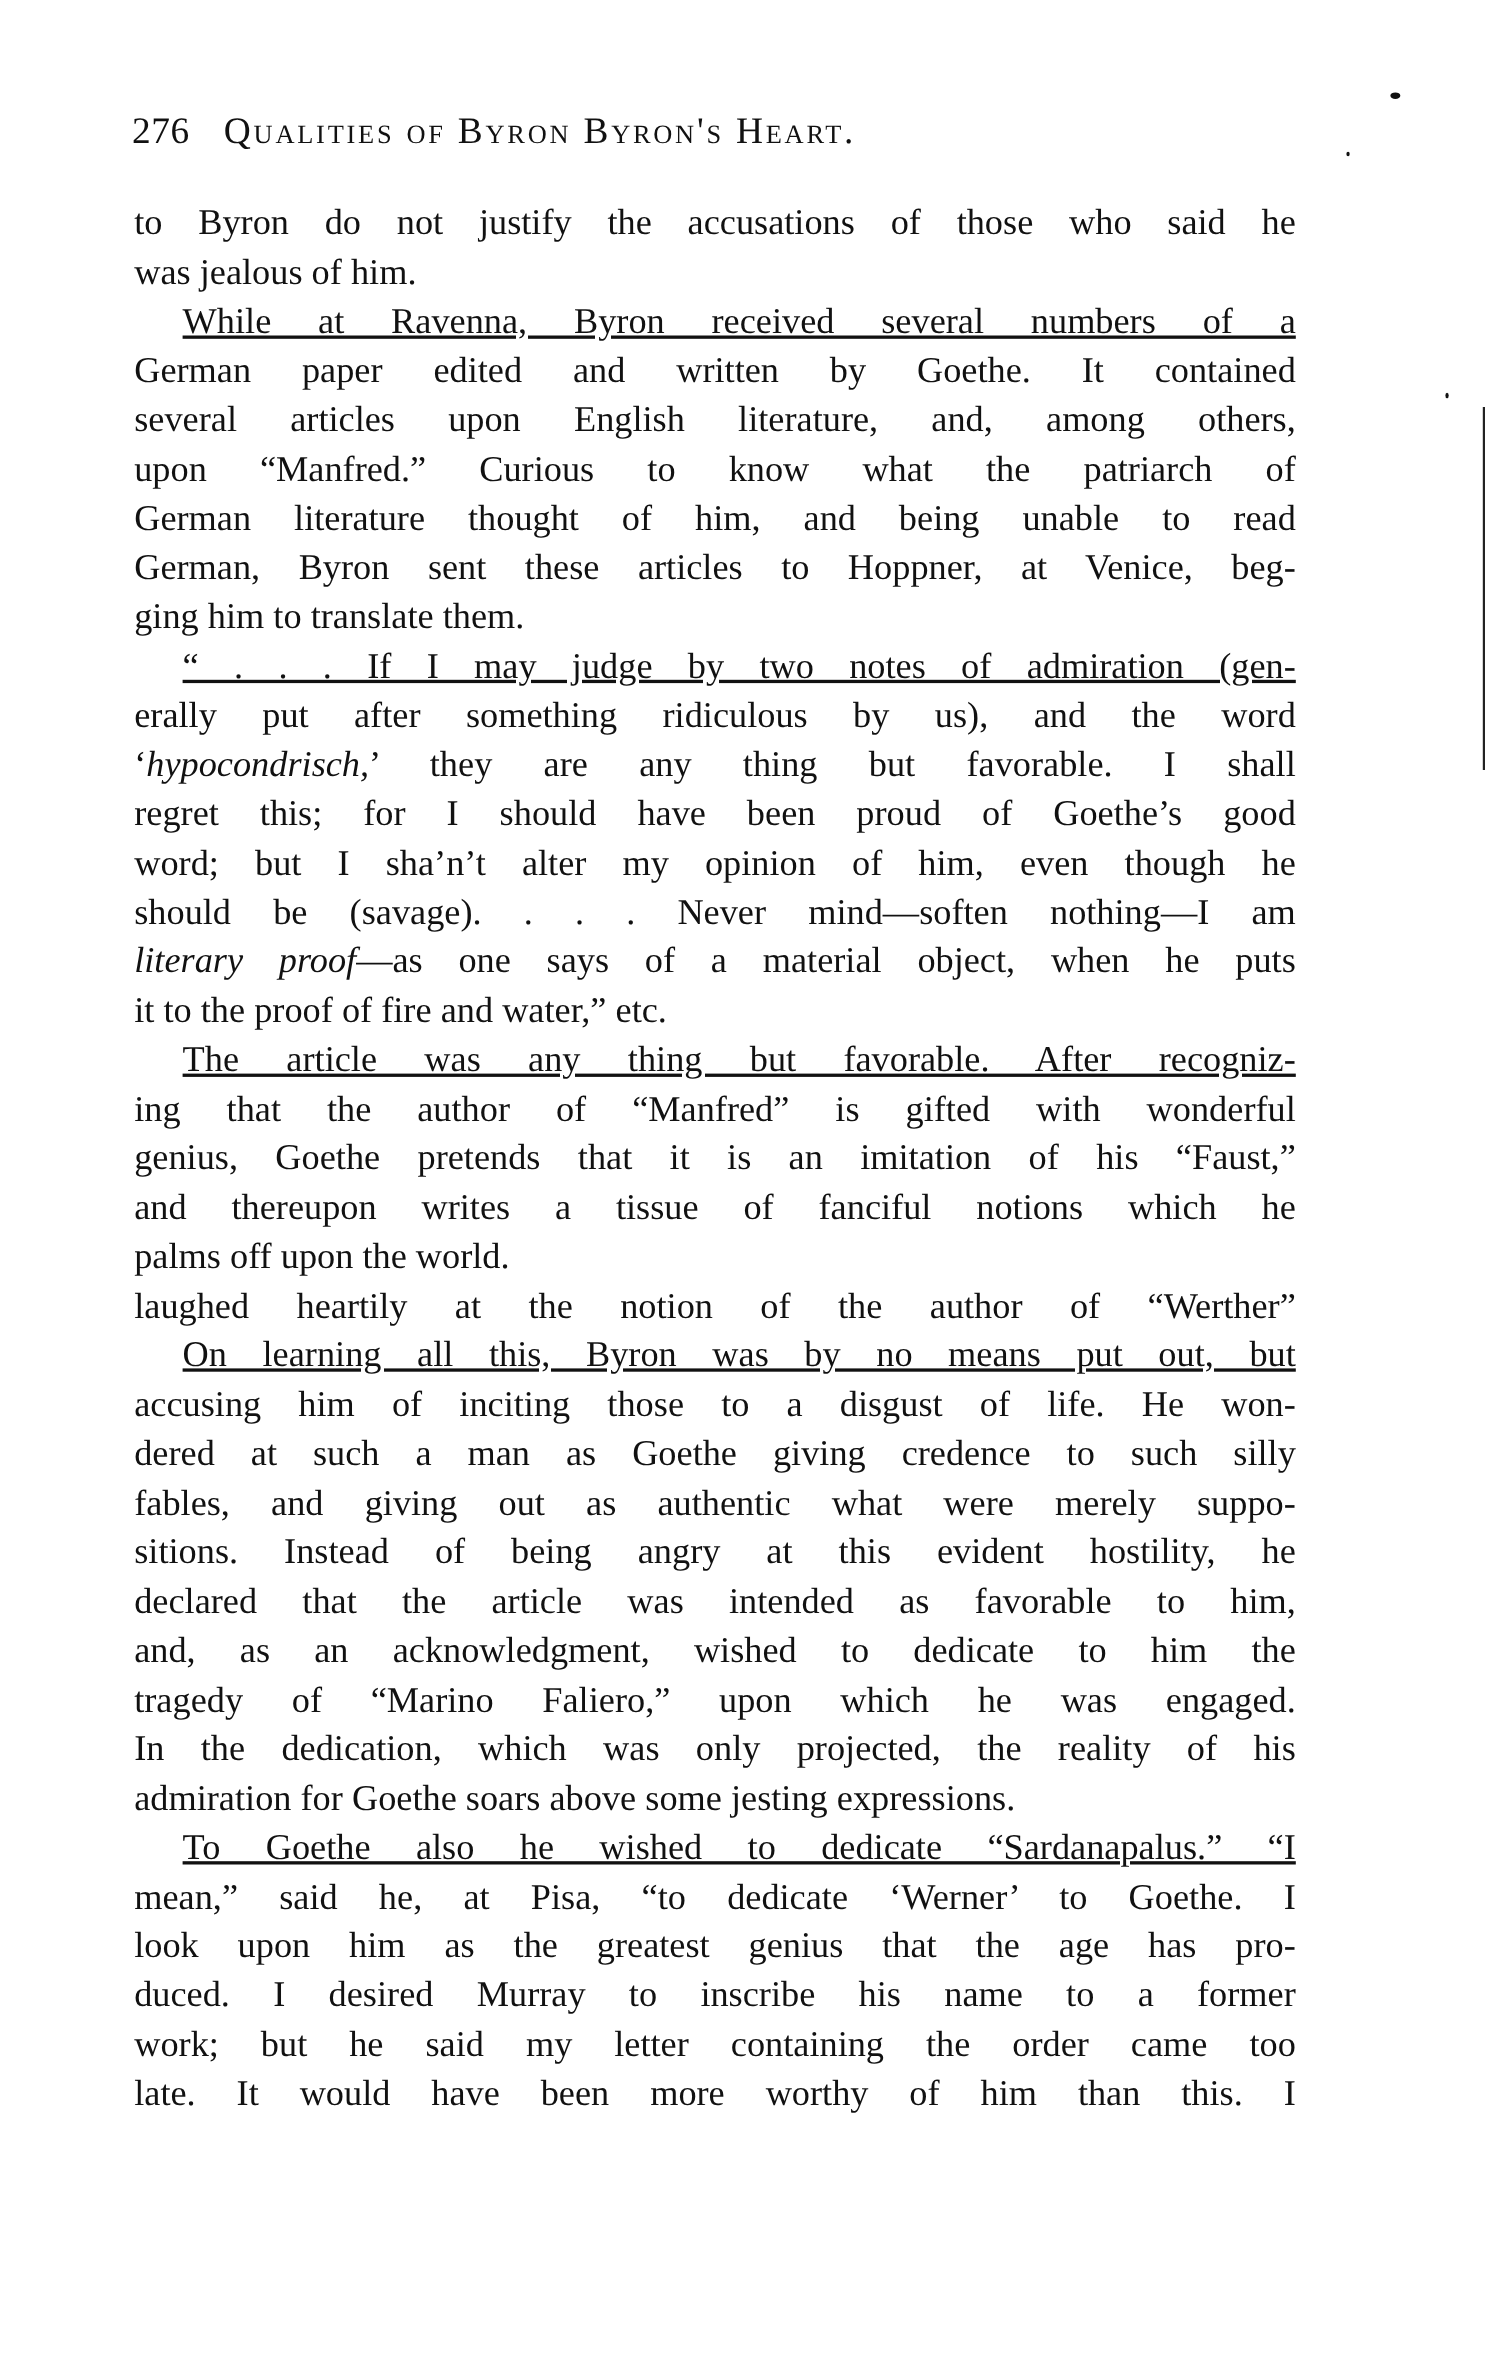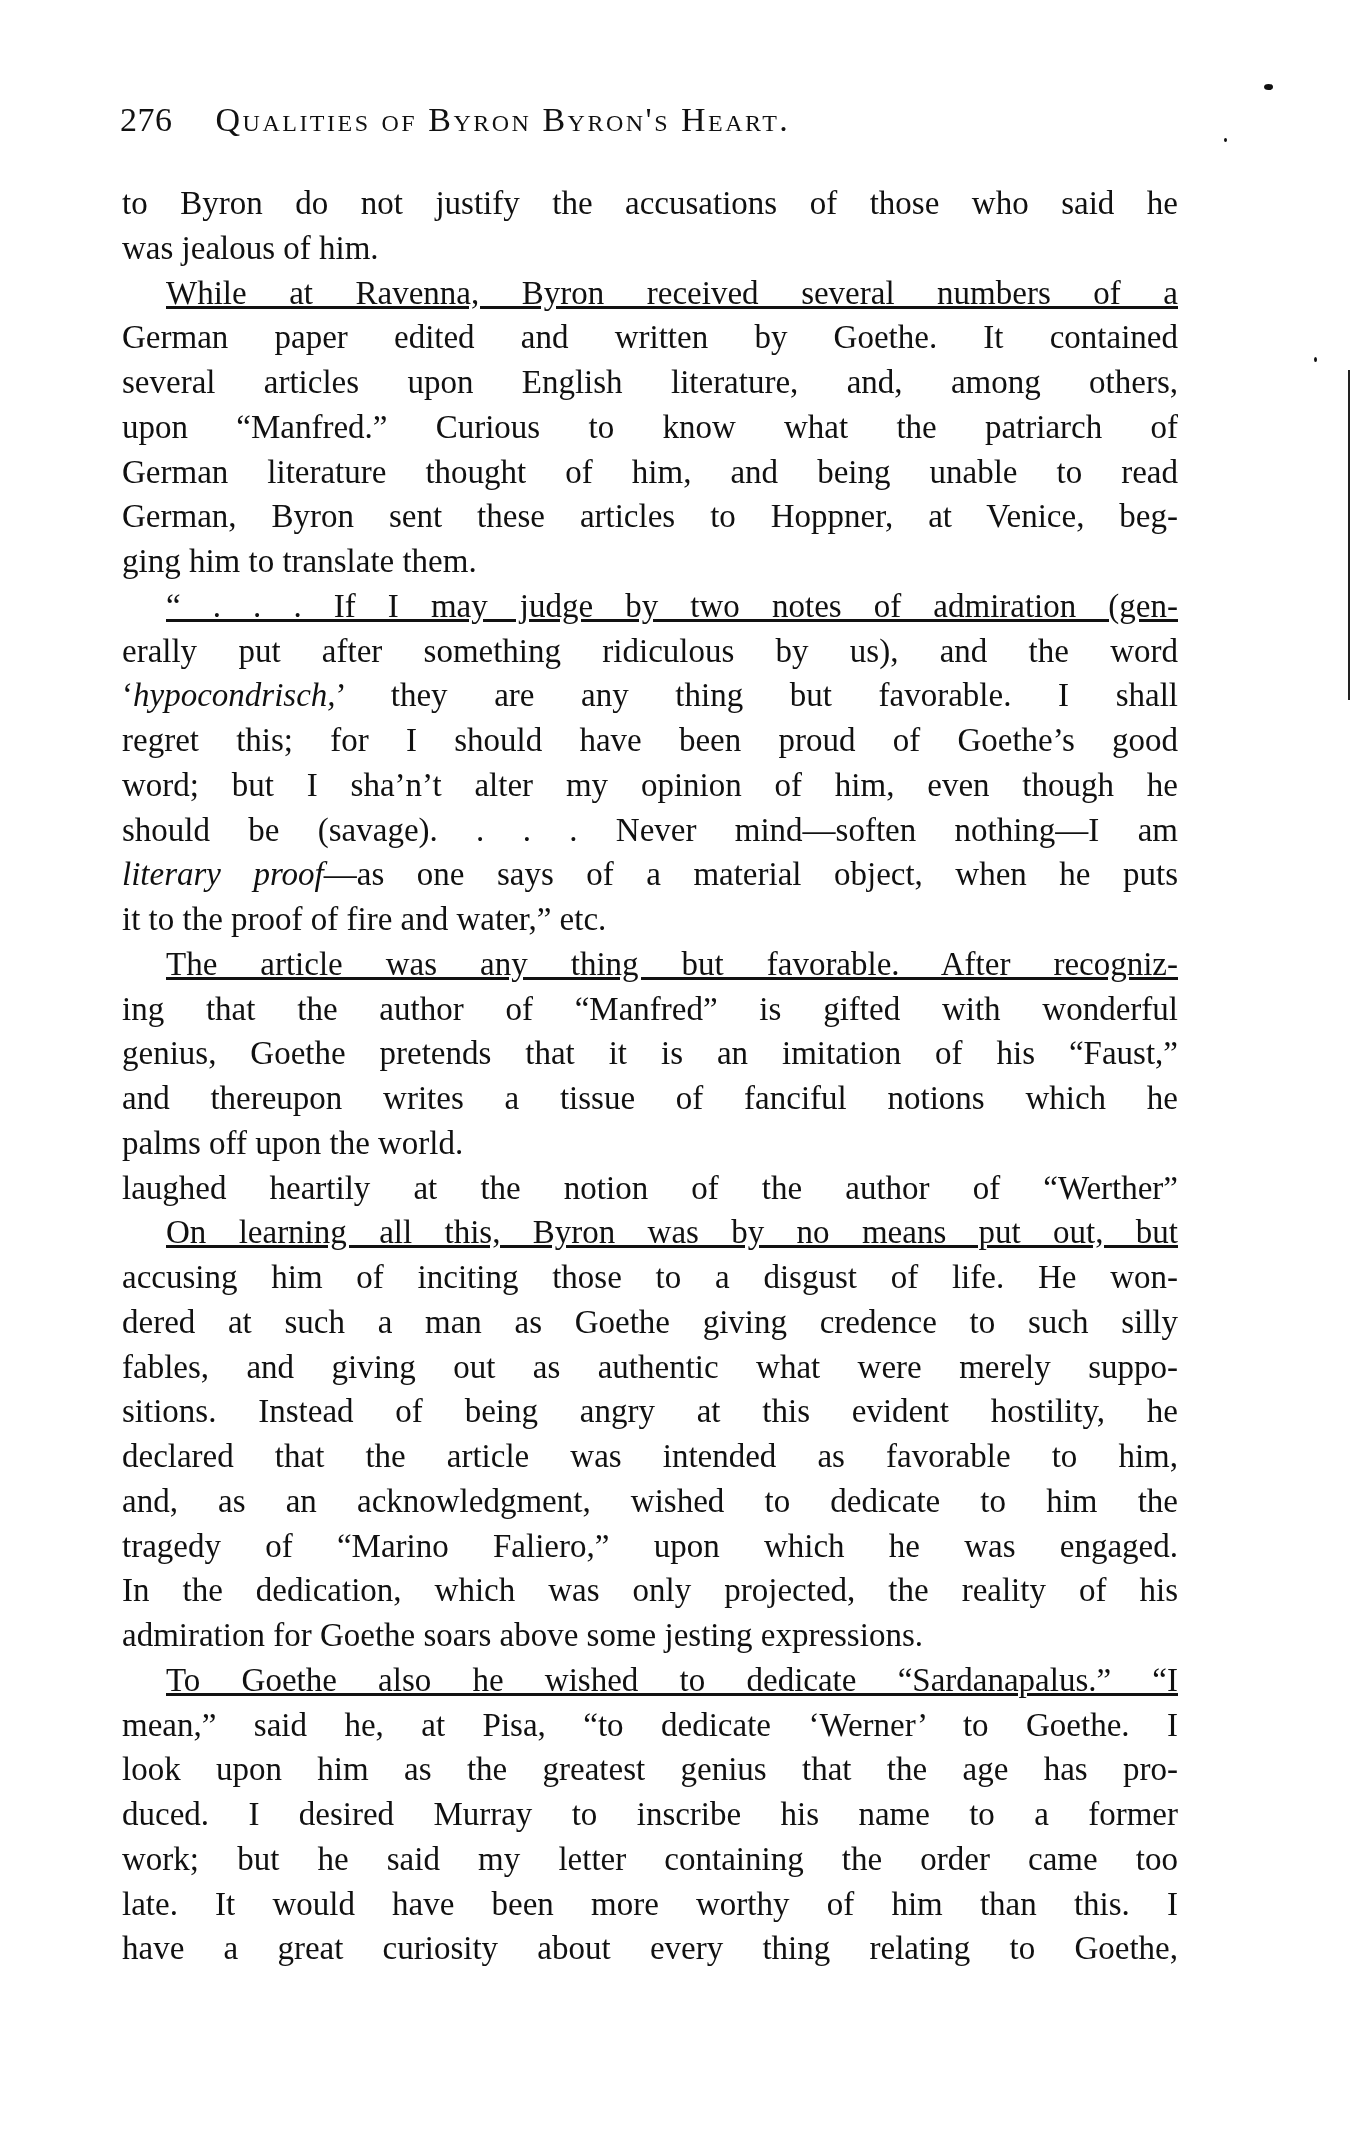--- a/index.html
+++ b/index.html
@@ -26,21 +26,21 @@
       left: 120px;
       top: 100px;
       width: 1060px;
       height: 40px;
       font-size: 34px;
       line-height: 40px;
       white-space: nowrap;
       letter-spacing: 0.5px;
     }
     .running-head .page-number {
-      margin-right: 34px;
+      margin-right: 22px;
     }
     .running-head .title {
       font-variant: small-caps;
       letter-spacing: 2.5px;
     }
     .body-text {
       position: absolute;
       left: 122px;
       top: 181px;
       width: 1056px;
@@ -121,20 +121,19 @@
       <span class="line">and, as an acknowledgment, wished to dedicate to him the</span>
       <span class="line">tragedy of “Marino Faliero,” upon which he was engaged.</span>
       <span class="line">In the dedication, which was only projected, the reality of his</span>
       <span class="line last">admiration for Goethe soars above some jesting expressions.</span>
       <span class="line indent">To Goethe also he wished to dedicate “Sardanapalus.”  “I</span>
       <span class="line">mean,” said he, at Pisa, “to dedicate ‘Werner’ to Goethe.  I</span>
       <span class="line">look upon him as the greatest genius that the age has pro-</span>
       <span class="line">duced.  I desired Murray to inscribe his name to a former</span>
       <span class="line">work; but he said my letter containing the order came too</span>
       <span class="line">late.  It would have been more worthy of him than this.  I</span>
-      <span class="line">have a great curiosity about every thing relating to Goethe,</span>
     </div>
 
   <div class="speck" style="left:1264px;top:84px;width:9px;height:6px;"></div>
   <div class="speck" style="left:1224px;top:138px;width:3px;height:4px;"></div>
   <div class="speck" style="left:1314px;top:357px;width:3px;height:5px;"></div>
   <div class="binding-line"></div>
 </div>
 
 </body></html>

